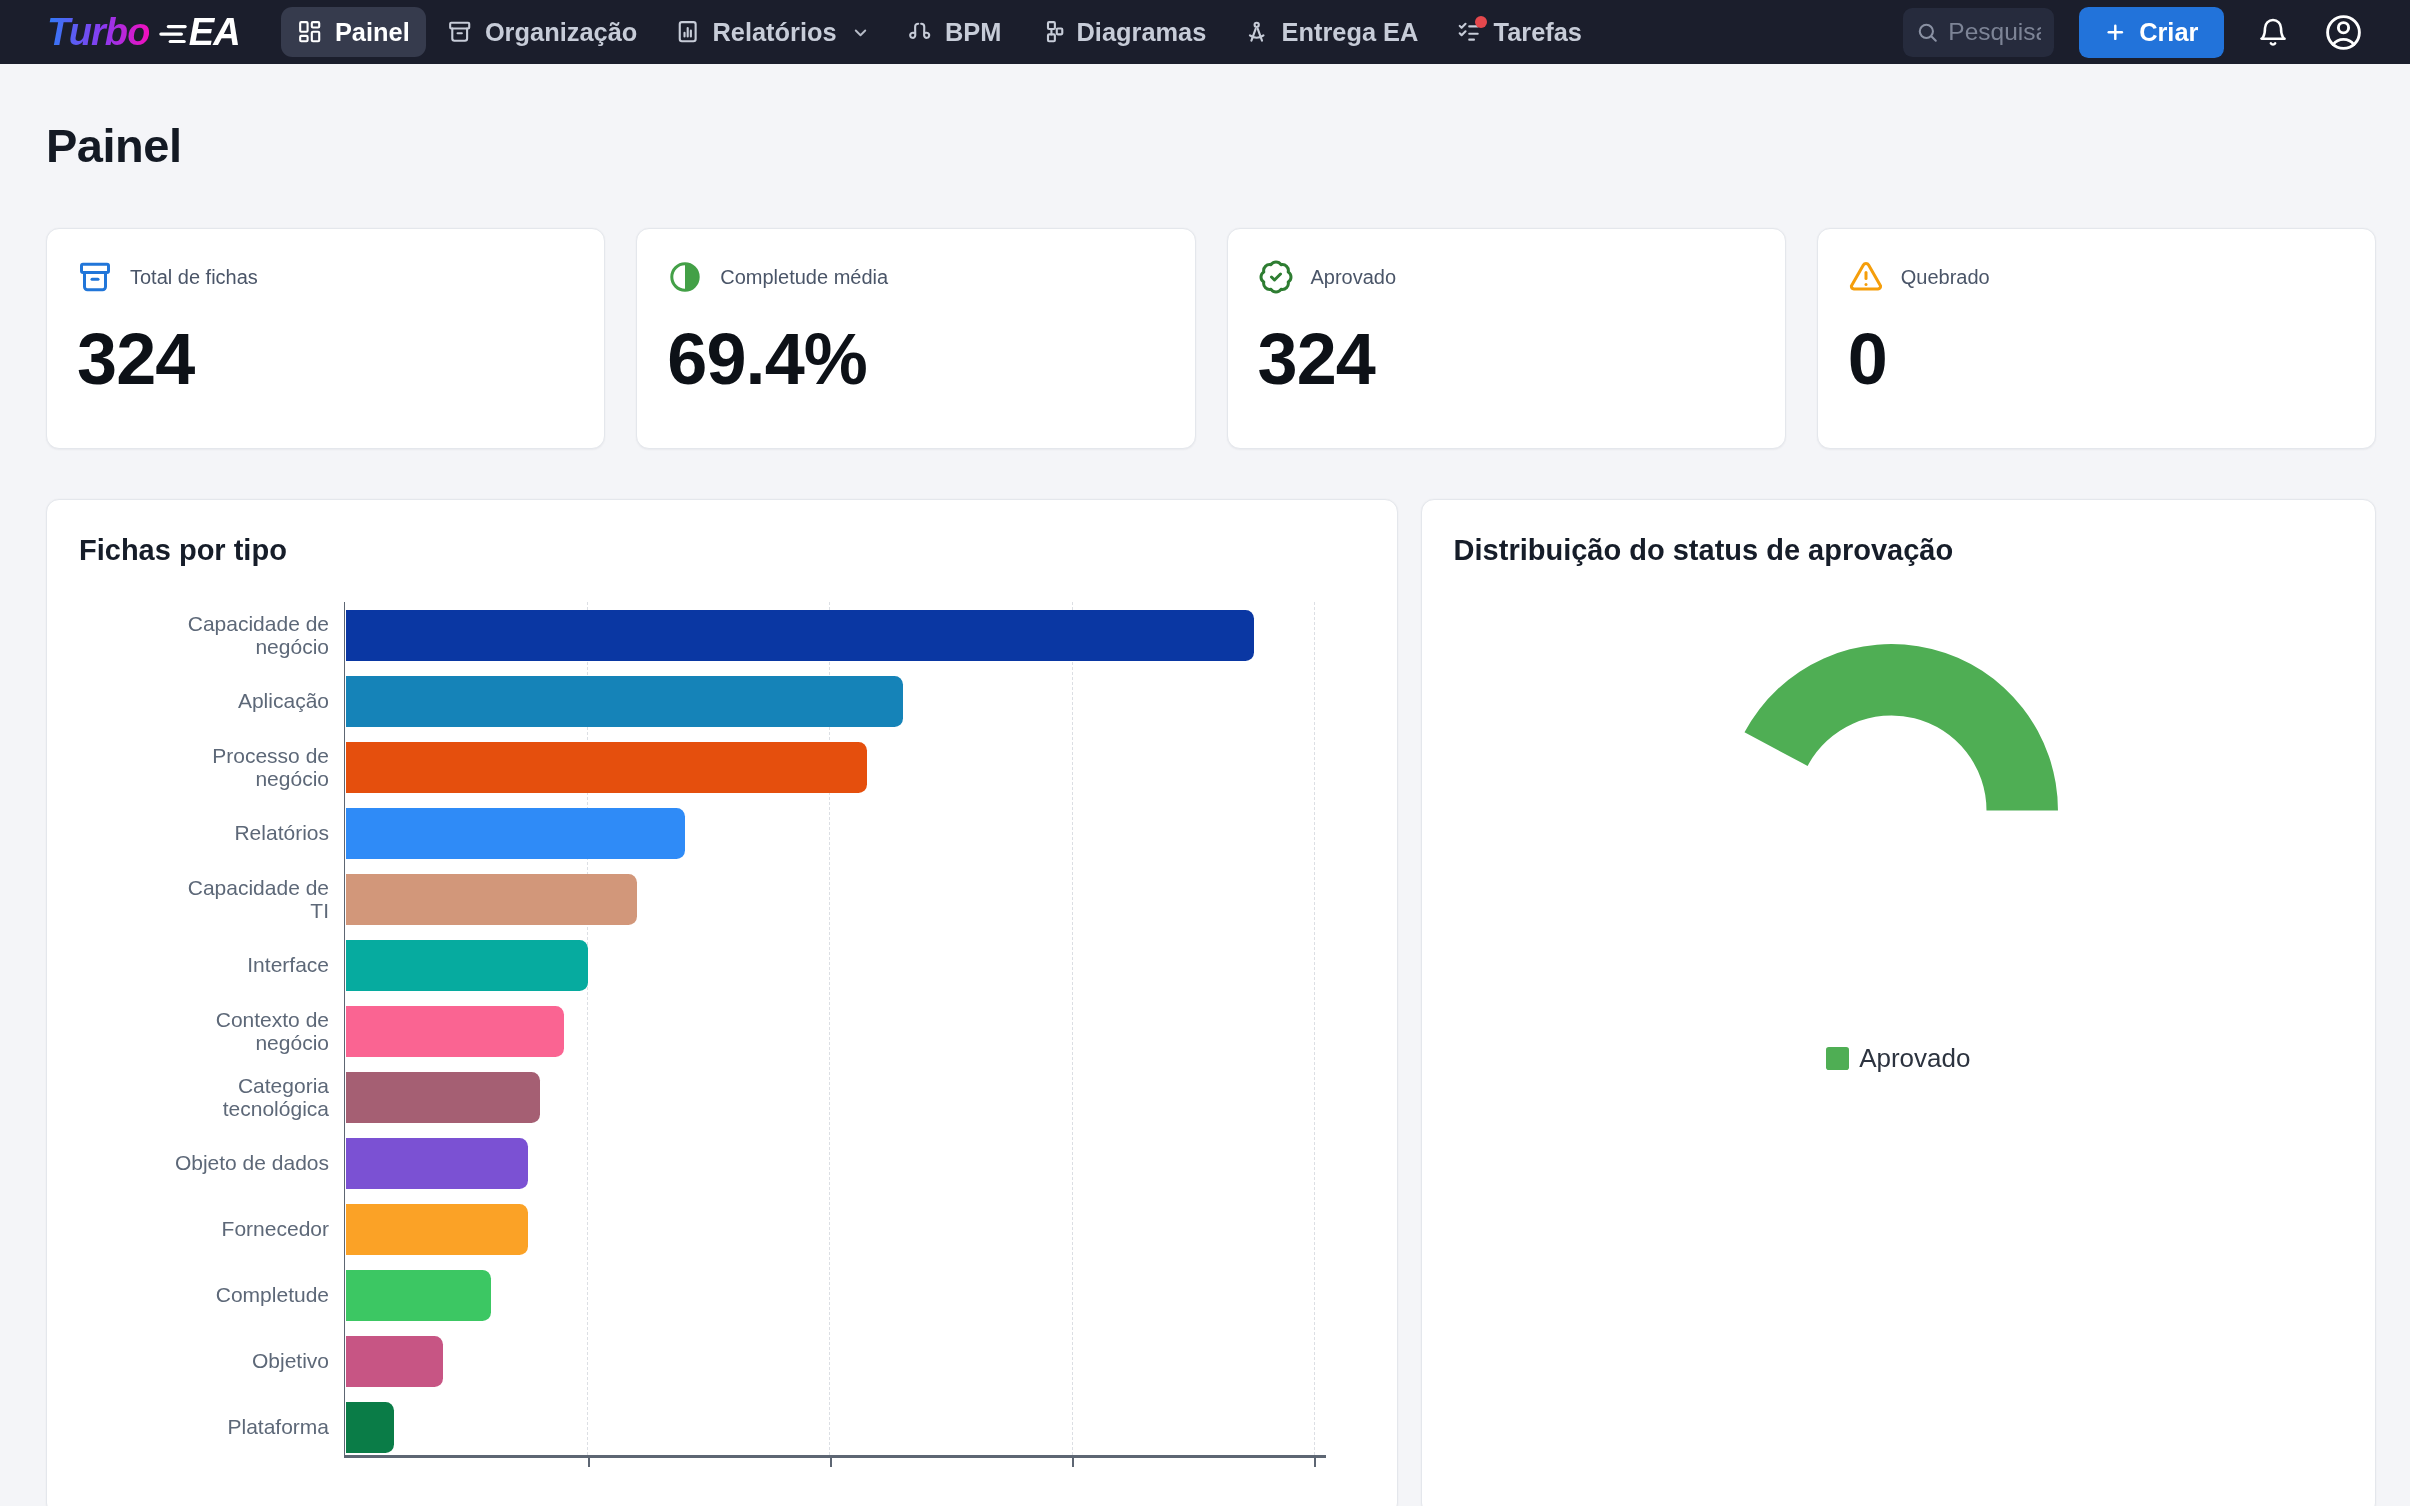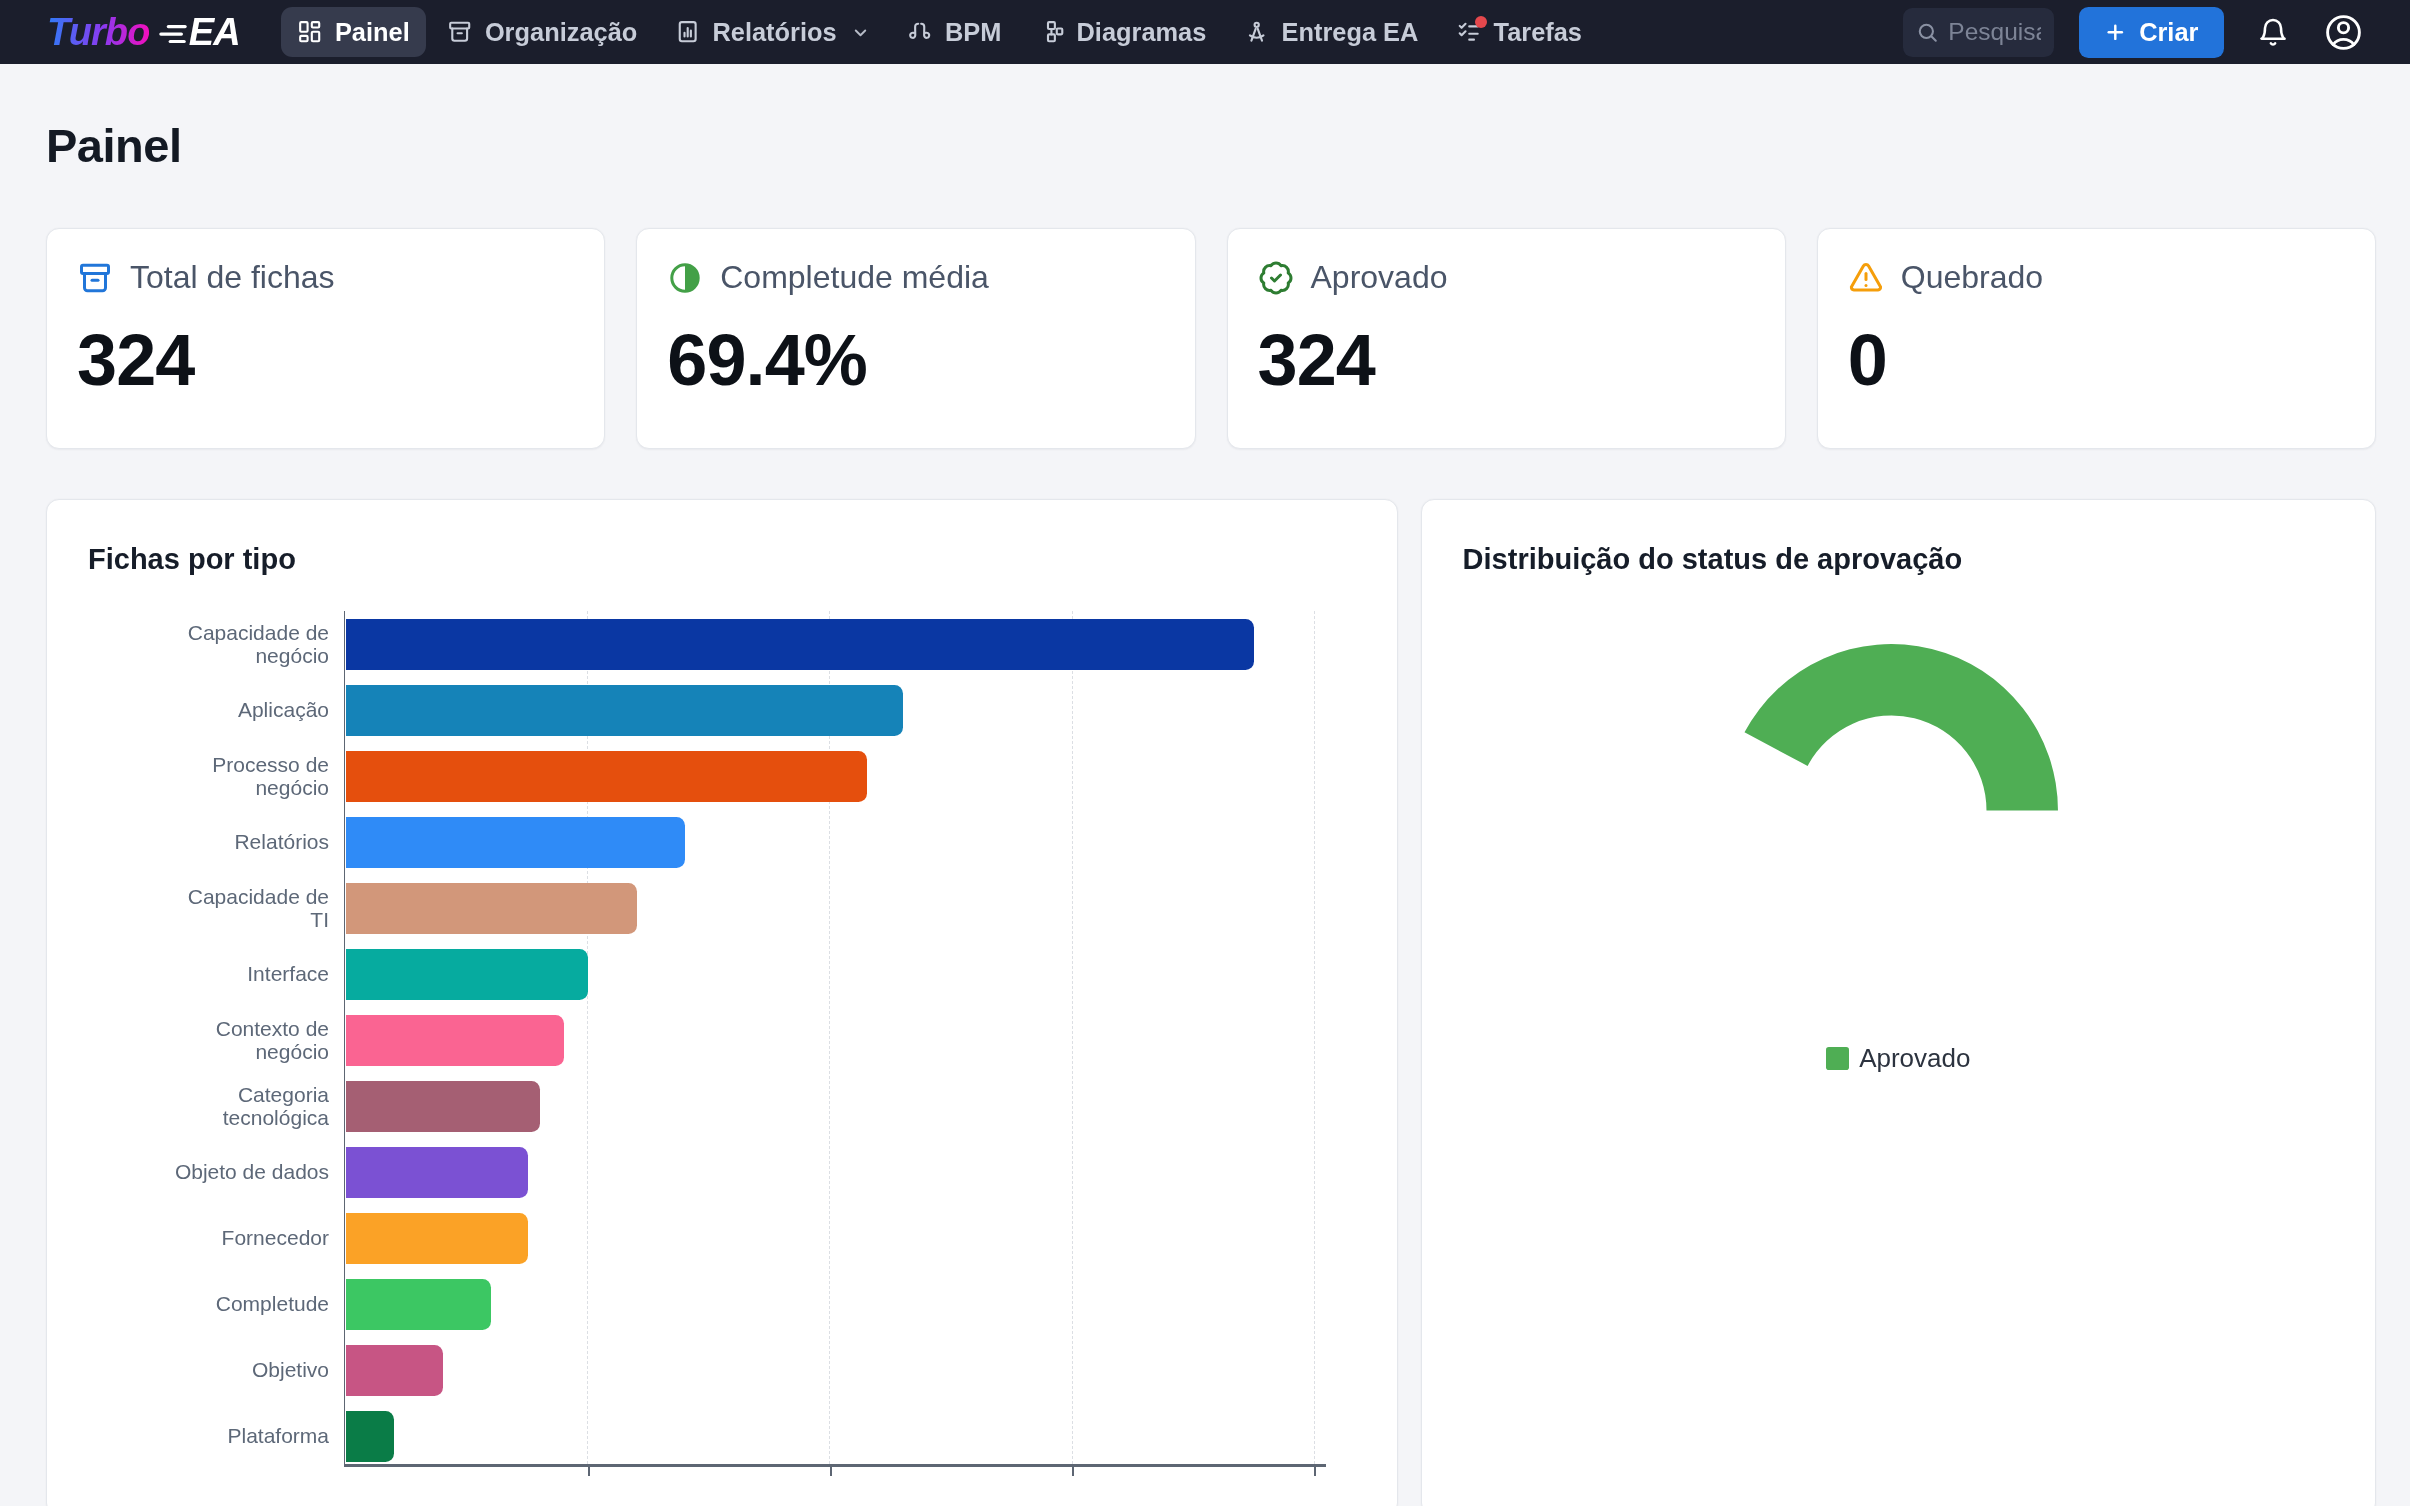--- a/index.html
+++ b/index.html
@@ -58,31 +58,31 @@
   main { padding:0 35px 0 46px; }
   h1.page-title { font-size:47px; font-weight:800; color:#141a24;
     margin:54px 0 0; letter-spacing:-0.5px; }
 
   .stats { display:grid; grid-template-columns:repeat(4,1fr); gap:31px; margin-top:55px; }
   .stat-card {
     background:#fff; border:0.9px solid #e4e7ec; border-radius:13px;
     padding:30px 30px; height:221px; box-shadow:0 0.9px 1.9px rgba(16,24,40,.05);
   }
   .stat-head { display:flex; align-items:center; gap:17px; color:#4a5568;
-    font-size:32px; font-weight:500; }
+    font-size:20px; font-weight:500; }
   .stat-value { font-size:72px; font-weight:800; color:#0d1117; margin-top:22.6px;
     letter-spacing:-0.9px; }
 
   .charts { display:grid; grid-template-columns:1352px 1fr; gap:22.6px; margin-top:50px; }
   .chart-card {
     background:#fff; border:0.9px solid #e4e7ec; border-radius:13px;
     padding:34px 32px; height:1017px; position:relative;
     box-shadow:0 0.9px 1.9px rgba(16,24,40,.05);
   }
-  .chart-title { font-size:29px; font-weight:700; color:#161d29; margin:9px; }
+  .chart-title { font-size:29px; font-weight:700; color:#161d29; margin:0; }
 
   
   .plot { position:relative; margin-top:35px; height:885px; }
   .grid-overlay { position:absolute; left:265px; top:0; height:853px; width:982px;
     border-left:1.9px solid #5d6673; z-index:0; }
   .gridline { position:absolute; top:0; height:853px; width:0;
     border-left:1.9px dashed #dcdfe4; }
   .bar-row { display:flex; height:66px; align-items:center; position:relative; z-index:1; }
   .bar-label { width:265px; padding-right:15px; text-align:right; color:#5d6878;
     font-size:21px; line-height:23.5px; white-space:pre-line; }

